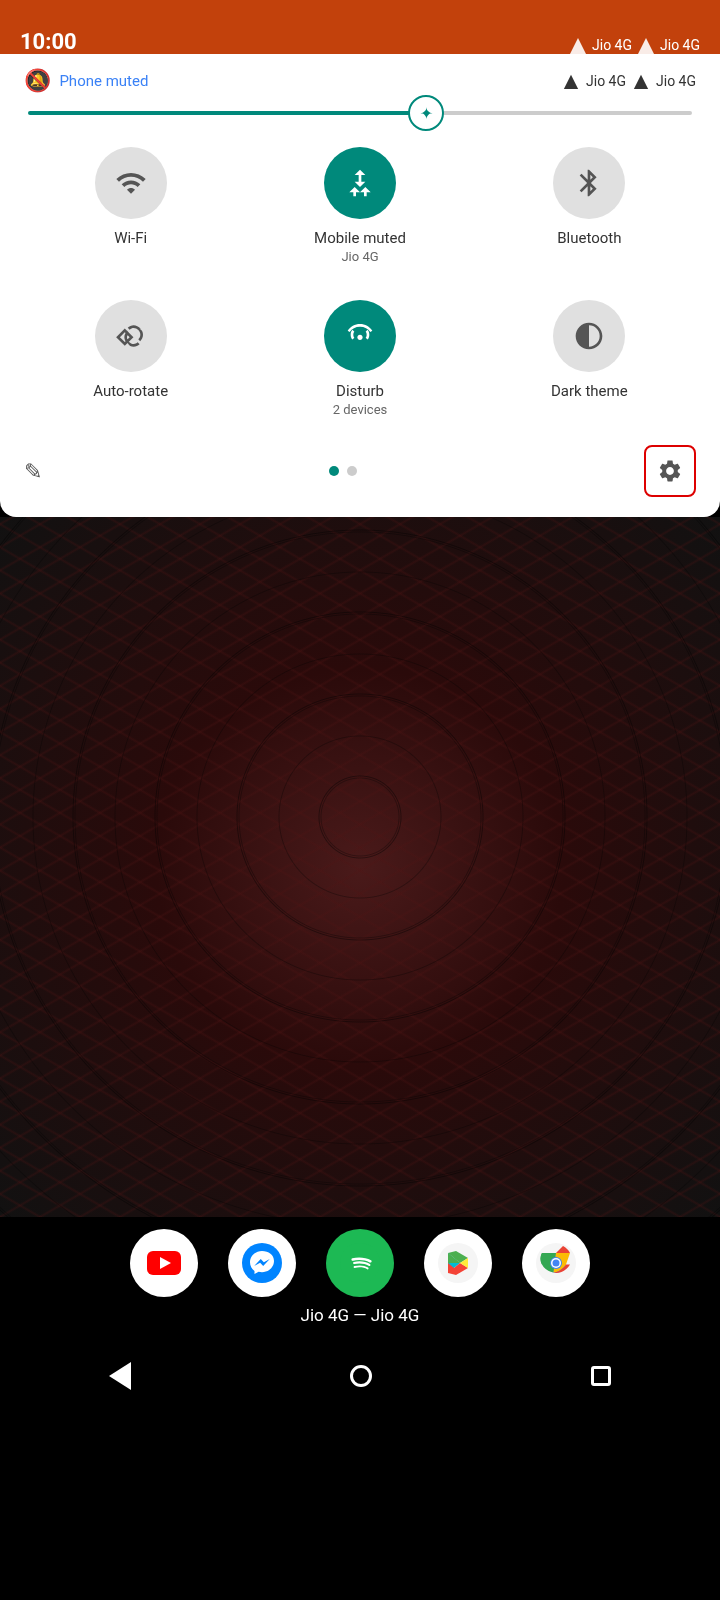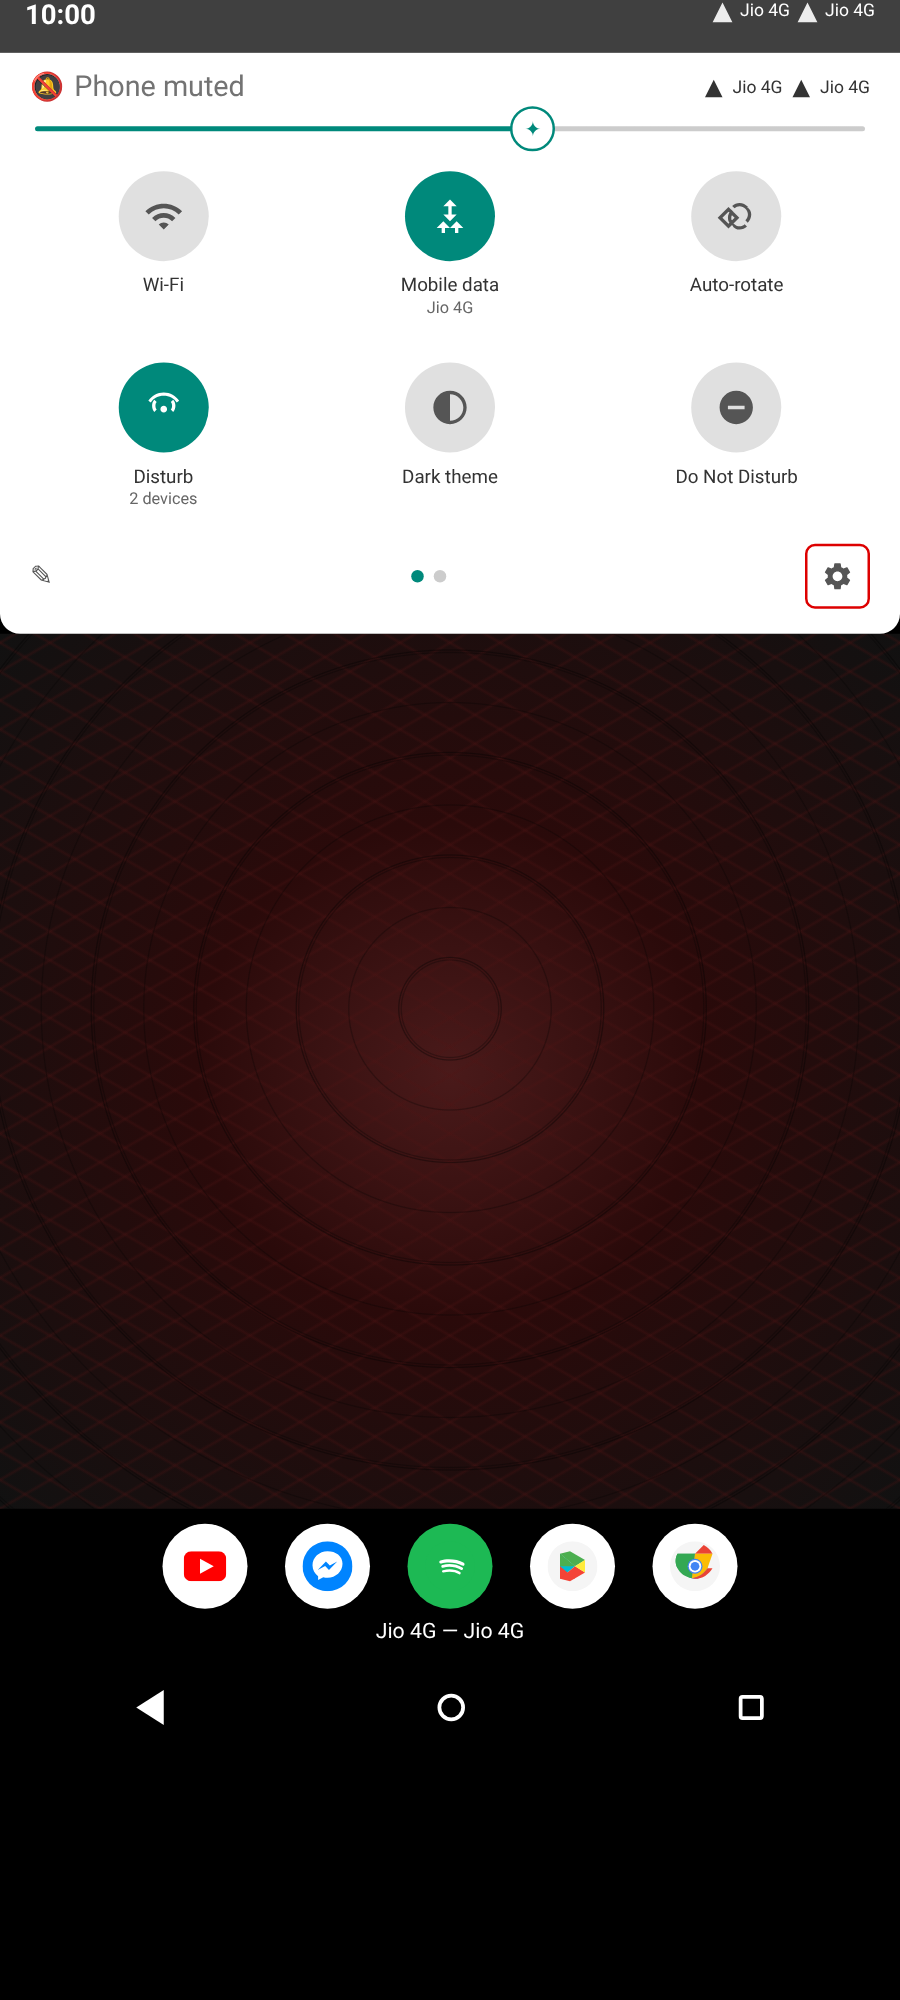--- a/index.html
+++ b/index.html
@@ -8,24 +8,24 @@
       height: 1600px;
       overflow: hidden;
       font-family: 'Roboto', sans-serif;
       background: #000;
       position: relative;
     }
 
     
     .status-bar {
       width: 720px;
-      height: 42px;
-      background: #404040;
-      display: flex;
-      align-items: flex-start;
+      height: 54px;
+      background: #c2410c;
+      display: flex;
+      align-items: flex-end;
       padding: 0 20px;
       position: relative;
       z-index: 10;
     }
     .status-time {
       color: #fff;
       font-size: 22px;
       font-weight: bold;
     }
     .status-icons {
@@ -62,22 +62,22 @@
     .mute-area {
       display: flex;
       align-items: center;
       gap: 8px;
     }
     .mute-icon {
       font-size: 22px;
       color: #333;
     }
     .mute-text {
-      font-size: 23px;
-      color: #737373;
+      font-size: 15px;
+      color: #3b82f6;
     }
     .qs-signals {
       margin-left: auto;
       display: flex;
       align-items: center;
       gap: 6px;
     }
     .sig-label {
       font-size: 14px;
       color: #333;
@@ -365,24 +365,32 @@
       </div>
       <span class="tile-label">Wi-Fi</span>
     </div>
 
     <div class="qs-tile">
       <div class="tile-circle active">
         <svg width="32" height="32" viewBox="0 0 24 24">
           <path d="M12 2l-4 4h3v5h-3l4 4 4-4h-3V6h3l-4-4zm-4 13l-4 4h3v3h2v-3h3l-4-4zm8 0l-4 4h3v3h2v-3h3l-4-4z" fill="#fff"></path>
         </svg>
       </div>
-      <span class="tile-label">Mobile data</span>
+      <span class="tile-label">Mobile muted</span>
       <span class="tile-sublabel">Jio 4G</span>
     </div>
 
+    <div class="qs-tile">
+      <div class="tile-circle">
+        <svg width="32" height="32" viewBox="0 0 24 24">
+          <path d="M17.71 7.71L12 2h-1v7.59L6.41 5 5 6.41 10.59 12 5 17.59 6.41 19 11 14.41V22h1l5.71-5.71-4.3-4.29 4.3-4.29zM13 5.83l1.88 1.88L13 9.59V5.83zm1.88 10.46L13 18.17v-3.76l1.88 1.88z" fill="#555"></path>
+        </svg>
+      </div>
+      <span class="tile-label">Bluetooth</span>
+    </div>
 
 
     <div class="qs-tile">
       <div class="tile-circle">
         <svg width="32" height="32" viewBox="0 0 24 24">
           <path d="M7.34 6.41L.86 12.9l6.49 6.48 6.49-6.48-6.5-6.49zM3.69 12.9l3.65-3.66L11 12.9l-3.66 3.65-3.65-3.65zm15.67-6.26C17.61 4.88 15.86 4 14 4c-1.68 0-3.26.65-4.45 1.82L11 7.26C11.84 6.47 12.9 6 14 6c1.29 0 2.52.56 3.47 1.53C18.44 8.5 19 9.73 19 11c0 1.29-.56 2.52-1.53 3.47l1.41 1.41C20.17 14.59 21 12.87 21 11c0-1.86-.88-3.61-2.64-4.36zM14 20c1.68 0 3.26-.65 4.45-1.82L17 16.74c-.84.79-1.9 1.26-3 1.26-1.29 0-2.52-.56-3.47-1.53C9.56 15.5 9 14.27 9 13c0-1.29.56-2.52 1.53-3.47L9.12 8.12C7.83 9.41 7 11.13 7 13c0 1.86.88 3.61 2.64 4.36C10.39 19.12 12.14 20 14 20z" fill="#555"></path>
         </svg>
       </div>
       <span class="tile-label">Auto-rotate</span>
     </div>
@@ -400,28 +408,20 @@
 
     <div class="qs-tile">
       <div class="tile-circle">
         <svg width="32" height="32" viewBox="0 0 24 24">
           <path d="M12 2C6.48 2 2 6.48 2 12s4.48 10 10 10 10-4.48 10-10S17.52 2 12 2zm0 18V4c4.41 0 8 3.59 8 8s-3.59 8-8 8z" fill="#555"></path>
         </svg>
       </div>
       <span class="tile-label">Dark theme</span>
     </div>
 
-    <div class="qs-tile">
-      <div class="tile-circle">
-        <svg width="32" height="32" viewBox="0 0 24 24">
-          <path d="M12 2C6.48 2 2 6.48 2 12s4.48 10 10 10 10-4.48 10-10S17.52 2 12 2zm5 11H7v-2h10v2z" fill="#555"></path>
-        </svg>
-      </div>
-      <span class="tile-label">Do Not Disturb</span>
-    </div>
 
   </div>
 
   <div class="qs-bottom">
     <span class="edit-icon">✎</span>
     <div class="page-dots">
       <div class="dot"></div>
       <div class="dot inactive"></div>
     </div>
     <div class="settings-btn">

